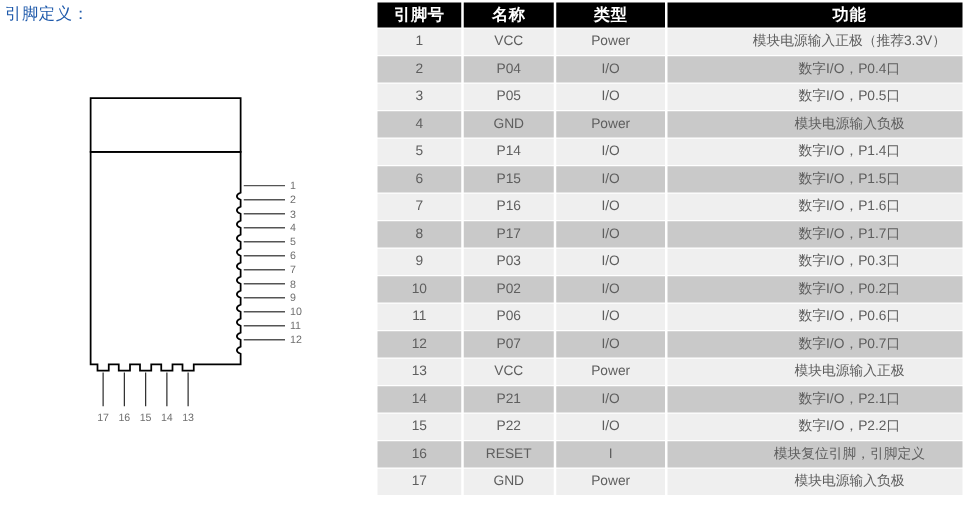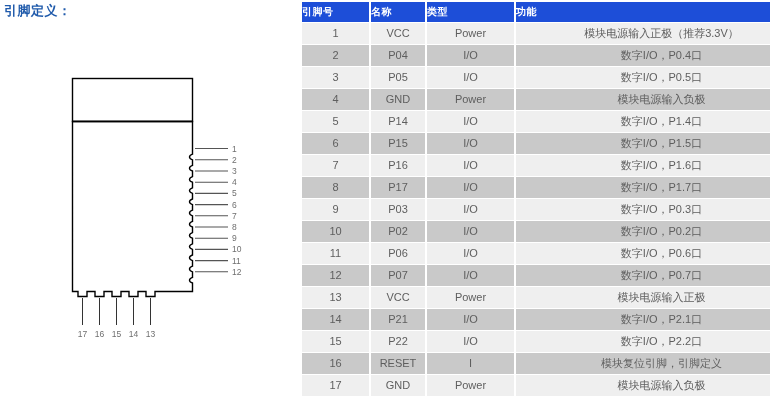--- a/index.html
+++ b/index.html
@@ -22,21 +22,21 @@
     left: 0;
     top: 0;
     width: 295px;
     height: 409px;
   }
   #section-title {
     position: absolute;
     left: 4px;
     top: 2px;
     font-size: 13px;
-    font-weight: bold;
+    font-weight: normal;
     color: #1f5aab;
     letter-spacing: 0.5px;
     white-space: nowrap;
   }
   #pin-diagram {
     position: absolute;
     left: 0;
     top: 0;
     width: 295px;
     height: 409px;
@@ -51,45 +51,45 @@
   #pin-table {
     position: absolute;
     left: 300px;
     top: 1px;
     width: 465px;
     border-collapse: separate;
     border-spacing: 2px 1px;
     table-layout: fixed;
   }
   #pin-table th {
-    background: #1d4ed8;
+    background: #000000;
     color: #ffffff;
-    font-size: 10px;
+    font-size: 13px;
     font-weight: bold;
     height: 20px;
     line-height: 20px;
     padding: 0;
-    text-align: left;
+    text-align: center;
     letter-spacing: 0.5px;
   }
   #pin-table td {
     font-size: 11px;
     color: #5e5e5e;
     height: 21px;
     line-height: 21px;
     padding: 0;
     text-align: center;
     white-space: nowrap;
     overflow: hidden;
   }
   #pin-table tr.row-odd td  { background: #efefef; }
   #pin-table tr.row-even td { background: #c9c9c9; }
 
   .col-num  { width: 67px; }
-  .col-name { width: 54px; }
+  .col-name { width: 72px; }
   .col-type { width: 87px; }
   .col-func { width: 291px; font-family: Liberation Serif, serif; }
 </style>
 </head>
 <body>
 
 <div id="left-panel">
 
   <div id="section-title">引脚定义：</div>
 

